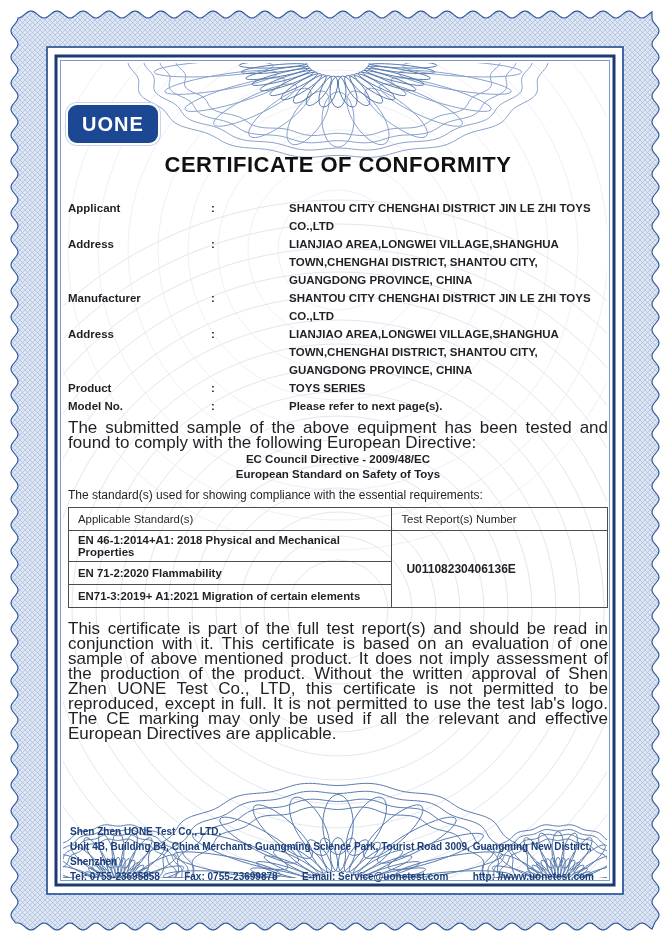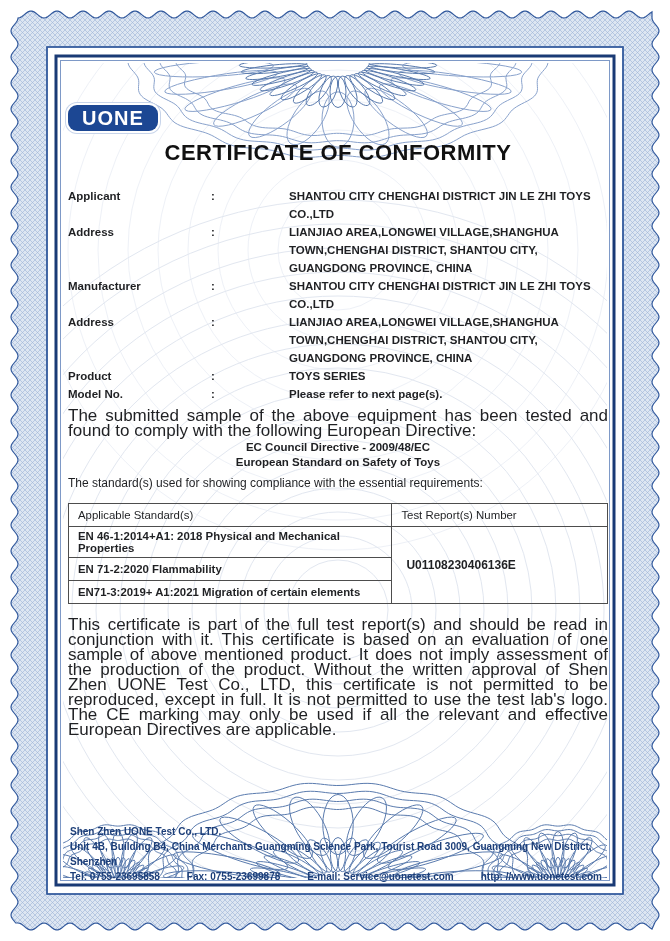--- a/index.html
+++ b/index.html
@@ -8,21 +8,21 @@
     background:#ffffff;
     font-family:"Liberation Sans", sans-serif;
     color:var(--text,#1f2023);
   }
   #deco{position:absolute;inset:0;z-index:0;}
   .content{
     position:absolute;left:68px;right:62px;top:65px;bottom:60px;
     z-index:1;
   }
   .logo{
-    margin-top:40px;width:90px;height:26px;background:var(--brand,#1c4793);
+    margin-top:40px;width:90px;height:38px;background:var(--brand,#1c4793);
     border-radius:9px;display:flex;align-items:center;justify-content:center;
     box-shadow:0 0 0 2px #ffffff, 0 0 0 3px #c7d4ea;
   }
   .logo span{color:#fff;font-weight:bold;font-size:20px;letter-spacing:1px;}
   .title{
     margin-top:9px;text-align:center;font-size:22px;font-weight:bold;
     letter-spacing:.5px;color:#111;
   }
   .no-line{
     margin-top:17px;text-align:right;padding-right:12px;
@@ -31,33 +31,33 @@
   .no-line .no-value{margin-left:14px;}
   .fields{margin-top:21px;font-size:11.5px;font-weight:bold;line-height:18px;}
   .field-row{display:grid;grid-template-columns:97px 32px 1fr;gap:46px;}
   .f-colon{text-align:left;}
   .para{font-size:17px;line-height:15px;text-align:justify;margin:0;}
   .intro{margin-top:5px;}
   .centered-bold{font-size:11.5px;font-weight:bold;text-align:center;line-height:15px;}
   .directives{margin-top:2px;}
   .standards-intro{margin-top:6px;font-size:12px;line-height:15px;}
   table.standards{
-    margin-top:12px;border-collapse:collapse;width:100%;
+    margin-top:4px;border-collapse:collapse;width:100%;
     font-size:11.4px;
   }
   table.standards th, table.standards td{
     border:1px solid var(--table-border,#4d4d4d);
     padding:3px 9px;height:16px;text-align:left;vertical-align:middle;
     font-weight:normal;
   }
   table.standards td.std{font-weight:bold;}
   table.standards td.report{font-weight:bold;font-size:12px;padding-left:14px;}
   .disclaimer{margin-top:13px;}
   .footer{
-    position:absolute;left:70px;right:68px;bottom:57px;z-index:1;
+    position:absolute;left:70px;right:76px;bottom:57px;z-index:1;
     color:var(--footer-text,#1c3e78);font-weight:bold;font-size:10px;line-height:15px;
   }
   .footer-contacts{display:flex;justify-content:space-between;}
 </style>
 </head>
 <body style="--brand: #1c4793; --frame: #1a3a75; --band-line: #31589c; --band-fill: #dde6f2; --hatch: #9db3d6; --text: #1f2023; --footer-text: #1c3e78; --rosette: #89a2cc; --rosette-strong: #5a7bae; --faint: #e2e7f0; --table-border: #4d4d4d;">
 
 <svg id="deco" width="670" height="941" viewBox="0 0 670 941">
     <defs>
       <pattern id="hatch" width="5" height="5" patternUnits="userSpaceOnUse">

